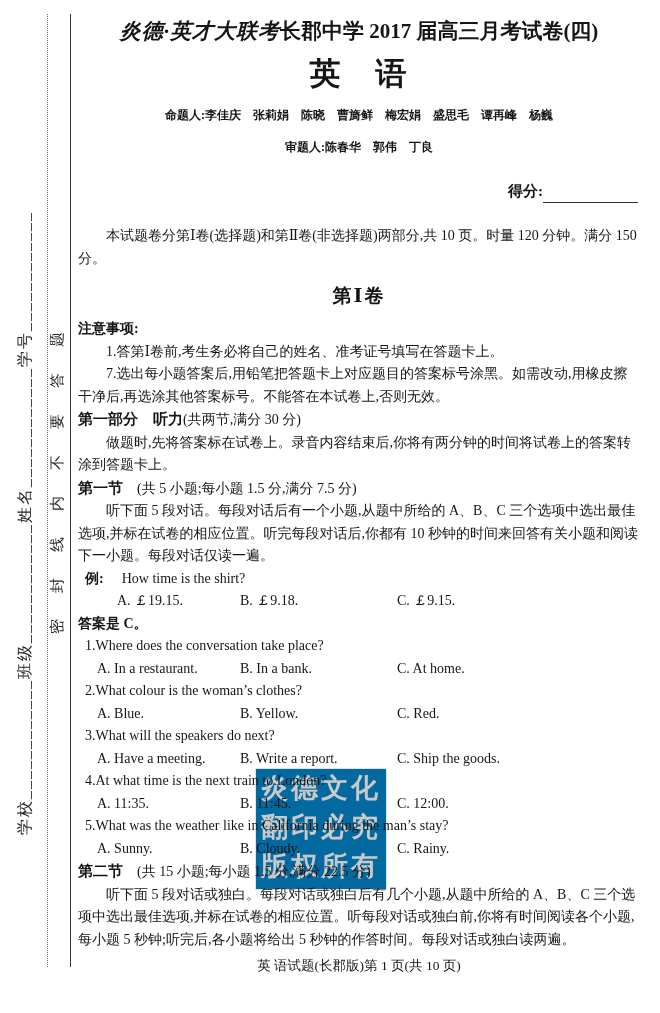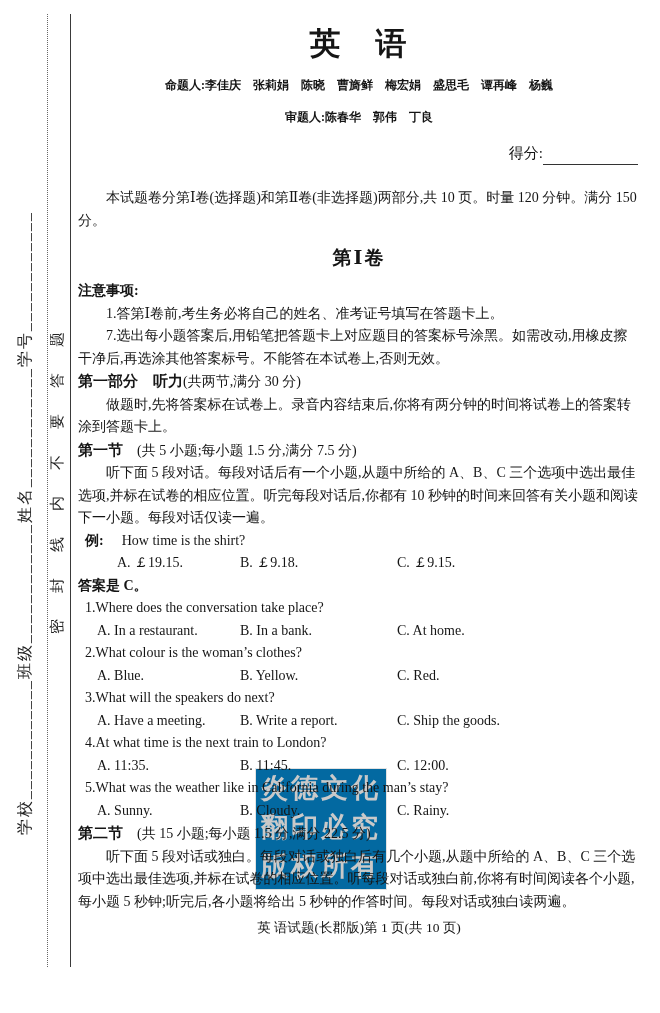--- a/index.html
+++ b/index.html
@@ -35,22 +35,22 @@
     position:absolute; left:78px; top:16px; width:562px; z-index:1;
     font-size:14px; line-height:22.5px;
   }
   .exam-title { text-align:center; font-size:21px; font-weight:bold;
     line-height:30px; white-space:nowrap; }
   .exam-title .brand { font-style:italic; letter-spacing:1px; }
   .subject { text-align:center; font-size:31px; font-weight:bold;
     letter-spacing:2px; line-height:42px; margin-top:7px; }
   .persons { text-align:center; font-weight:bold; font-size:12px;
     line-height:24px; margin-top:8px; }
-  .score-row { text-align:right; font-weight:normal; font-size:15px;
-    margin-top:12px; line-height:24px; padding-right:2px; }
+  .score-row { text-align:right; font-weight:bold; font-size:15px;
+    margin-top:20px; line-height:24px; padding-right:2px; }
   .score-line { display:inline-block; width:95px; height:15px;
     border-bottom:1px solid #333; vertical-align:bottom; }
   .para { text-indent:2em; margin:0; }
   .intro { margin-top:22px; }
   .section1-title { text-align:center; font-size:19px; font-weight:bold;
     letter-spacing:2px; margin-top:12px; margin-bottom:8px; line-height:28px; }
   .bold { font-weight:bold; }
   .hrow { margin:0; }
   .hrow .hb { font-weight:bold; font-size:15px; }
   .q-line { padding-left:7px; }
@@ -71,20 +71,23 @@
   <div>版权所有</div>
 </div>
 
 <div class="student-fields">学校____________班级____________姓名____________学号____________</div>
 <div class="vline-dotted"></div>
 <div class="seal-text">密封线内不要答题</div>
 <div class="vline-solid"></div>
 
 <div class="content">
 
+  <div class="exam-title">
+    <span class="brand">炎德·英才大联考</span><span>长郡中学 2017 届高三月考试卷(四)</span>
+  </div>
 
   <div class="subject">英　语</div>
 
   <div class="persons">
     <span>命题人:</span><span>李佳庆　张莉娟　陈晓　曹旖鲜　梅宏娟　盛思毛　谭再峰　杨巍</span>
   </div>
   <div class="persons">
     <span>审题人:</span><span>陈春华　郭伟　丁良</span>
   </div>
 

